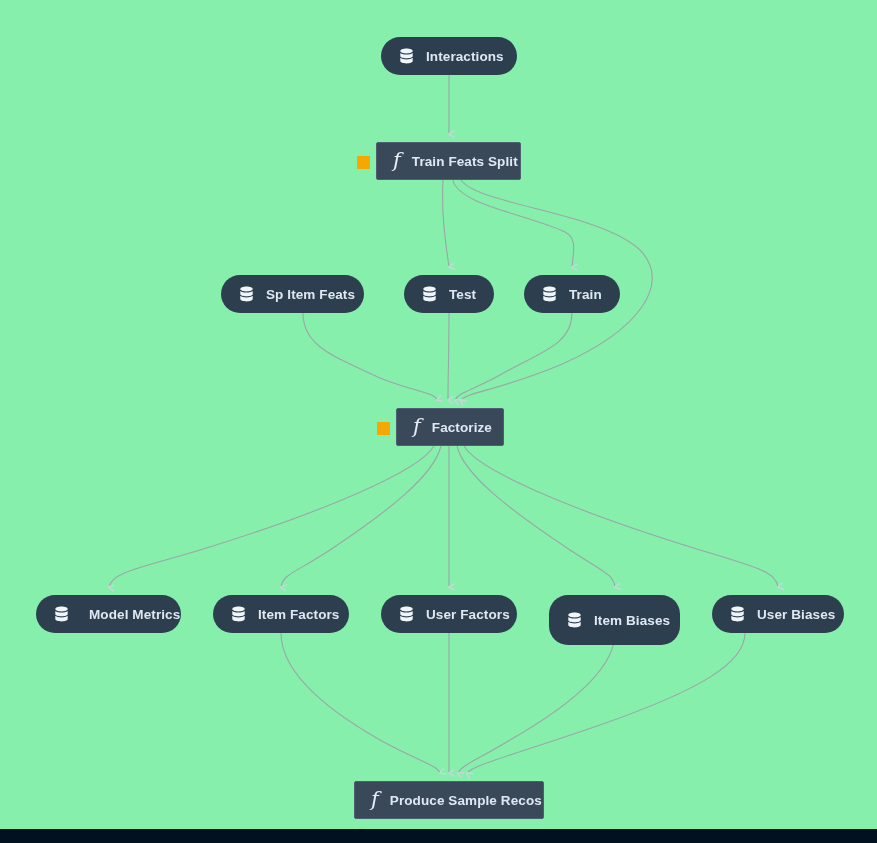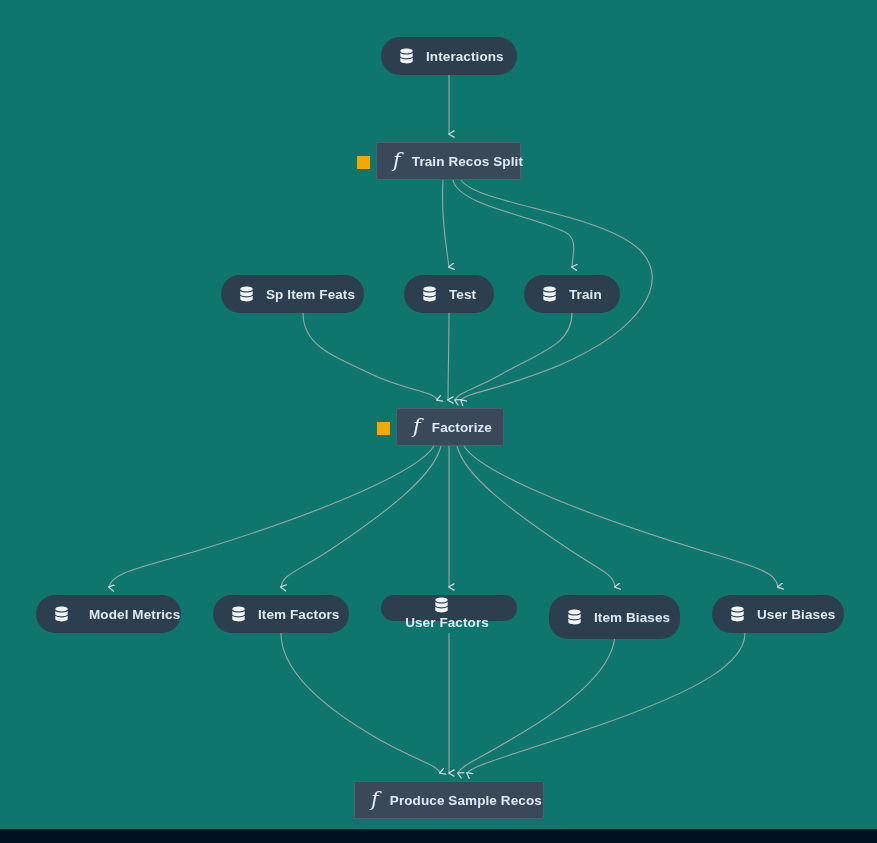--- a/index.html
+++ b/index.html
@@ -12,21 +12,21 @@
     width: 877px;
     height: 843px;
     overflow: hidden;
     font-family: "Liberation Sans", "DejaVu Sans", sans-serif;
     position: relative;
   }
   #graph-root {
     position: relative;
     width: 877px;
     height: 843px;
-    background: #0f766e;
+    background: #86efac;
   }
   #graph-canvas {
     position: absolute;
     inset: 0;
     width: 877px;
     height: 843px;
   }
   .bottom-band {
     position: absolute;
     left: 0;
@@ -132,21 +132,21 @@
               <path d="M1.3 5.0 L1.3 8.0 C1.3 9.3 3.9 10.3 7.5 10.3 C11.1 10.3 13.7 9.3 13.7 8.0 L13.7 5.0 C12.3 6.0 10.0 6.5 7.5 6.5 C5.0 6.5 2.7 6.0 1.3 5.0 Z"></path>
               <path d="M1.3 9.8 L1.3 13.0 C1.3 14.3 3.9 15.4 7.5 15.4 C11.1 15.4 13.7 14.3 13.7 13.0 L13.7 9.8 C12.3 10.8 10.0 11.4 7.5 11.4 C5.0 11.4 2.7 10.8 1.3 9.8 Z"></path>
             </g>
           </svg>
         </span>
         <span class="node-label">Interactions</span>
       </div>
       <div class="node node-function" style="left: 376px; top: 142px; width: 145px; height: 38px;">
         <div class="status-badge" style="left: -20px; top: 12.5px; background: rgb(245, 168, 0);"></div>
         <span class="fn-glyph">f</span>
-        <span class="node-label">Train Recos Split</span>
+        <span class="node-label">Train Feats Split</span>
       </div>
       <div class="node node-dataset" style="left: 221px; top: 275px; width: 143px; height: 38px;">
         <span class="node-icon">
           <svg width="15" height="17" viewBox="0 0 15 17">
             <g fill="#f0f5fa">
               <path d="M7.5 0.6 C3.9 0.6 1.3 1.7 1.3 3.0 C1.3 4.3 3.9 5.4 7.5 5.4 C11.1 5.4 13.7 4.3 13.7 3.0 C13.7 1.7 11.1 0.6 7.5 0.6 Z"></path>
               <path d="M1.3 5.0 L1.3 8.0 C1.3 9.3 3.9 10.3 7.5 10.3 C11.1 10.3 13.7 9.3 13.7 8.0 L13.7 5.0 C12.3 6.0 10.0 6.5 7.5 6.5 C5.0 6.5 2.7 6.0 1.3 5.0 Z"></path>
               <path d="M1.3 9.8 L1.3 13.0 C1.3 14.3 3.9 15.4 7.5 15.4 C11.1 15.4 13.7 14.3 13.7 13.0 L13.7 9.8 C12.3 10.8 10.0 11.4 7.5 11.4 C5.0 11.4 2.7 10.8 1.3 9.8 Z"></path>
             </g>
           </svg>
@@ -199,33 +199,33 @@
           <svg width="15" height="17" viewBox="0 0 15 17">
             <g fill="#f0f5fa">
               <path d="M7.5 0.6 C3.9 0.6 1.3 1.7 1.3 3.0 C1.3 4.3 3.9 5.4 7.5 5.4 C11.1 5.4 13.7 4.3 13.7 3.0 C13.7 1.7 11.1 0.6 7.5 0.6 Z"></path>
               <path d="M1.3 5.0 L1.3 8.0 C1.3 9.3 3.9 10.3 7.5 10.3 C11.1 10.3 13.7 9.3 13.7 8.0 L13.7 5.0 C12.3 6.0 10.0 6.5 7.5 6.5 C5.0 6.5 2.7 6.0 1.3 5.0 Z"></path>
               <path d="M1.3 9.8 L1.3 13.0 C1.3 14.3 3.9 15.4 7.5 15.4 C11.1 15.4 13.7 14.3 13.7 13.0 L13.7 9.8 C12.3 10.8 10.0 11.4 7.5 11.4 C5.0 11.4 2.7 10.8 1.3 9.8 Z"></path>
             </g>
           </svg>
         </span>
         <span class="node-label">Item Factors</span>
       </div>
-      <div class="node node-dataset" style="left: 381px; top: 595px; width: 136px; height: 26px; flex-direction: column;">
+      <div class="node node-dataset" style="left: 381px; top: 595px; width: 136px; height: 38px;">
         <span class="node-icon">
           <svg width="15" height="17" viewBox="0 0 15 17">
             <g fill="#f0f5fa">
               <path d="M7.5 0.6 C3.9 0.6 1.3 1.7 1.3 3.0 C1.3 4.3 3.9 5.4 7.5 5.4 C11.1 5.4 13.7 4.3 13.7 3.0 C13.7 1.7 11.1 0.6 7.5 0.6 Z"></path>
               <path d="M1.3 5.0 L1.3 8.0 C1.3 9.3 3.9 10.3 7.5 10.3 C11.1 10.3 13.7 9.3 13.7 8.0 L13.7 5.0 C12.3 6.0 10.0 6.5 7.5 6.5 C5.0 6.5 2.7 6.0 1.3 5.0 Z"></path>
               <path d="M1.3 9.8 L1.3 13.0 C1.3 14.3 3.9 15.4 7.5 15.4 C11.1 15.4 13.7 14.3 13.7 13.0 L13.7 9.8 C12.3 10.8 10.0 11.4 7.5 11.4 C5.0 11.4 2.7 10.8 1.3 9.8 Z"></path>
             </g>
           </svg>
         </span>
         <span class="node-label">User Factors</span>
       </div>
-      <div class="node node-dataset" style="left: 549px; top: 595px; width: 131px; height: 44px;">
+      <div class="node node-dataset" style="left: 549px; top: 595px; width: 131px; height: 50px;">
         <span class="node-icon">
           <svg width="15" height="17" viewBox="0 0 15 17">
             <g fill="#f0f5fa">
               <path d="M7.5 0.6 C3.9 0.6 1.3 1.7 1.3 3.0 C1.3 4.3 3.9 5.4 7.5 5.4 C11.1 5.4 13.7 4.3 13.7 3.0 C13.7 1.7 11.1 0.6 7.5 0.6 Z"></path>
               <path d="M1.3 5.0 L1.3 8.0 C1.3 9.3 3.9 10.3 7.5 10.3 C11.1 10.3 13.7 9.3 13.7 8.0 L13.7 5.0 C12.3 6.0 10.0 6.5 7.5 6.5 C5.0 6.5 2.7 6.0 1.3 5.0 Z"></path>
               <path d="M1.3 9.8 L1.3 13.0 C1.3 14.3 3.9 15.4 7.5 15.4 C11.1 15.4 13.7 14.3 13.7 13.0 L13.7 9.8 C12.3 10.8 10.0 11.4 7.5 11.4 C5.0 11.4 2.7 10.8 1.3 9.8 Z"></path>
             </g>
           </svg>
         </span>
         <span class="node-label">Item Biases</span>

